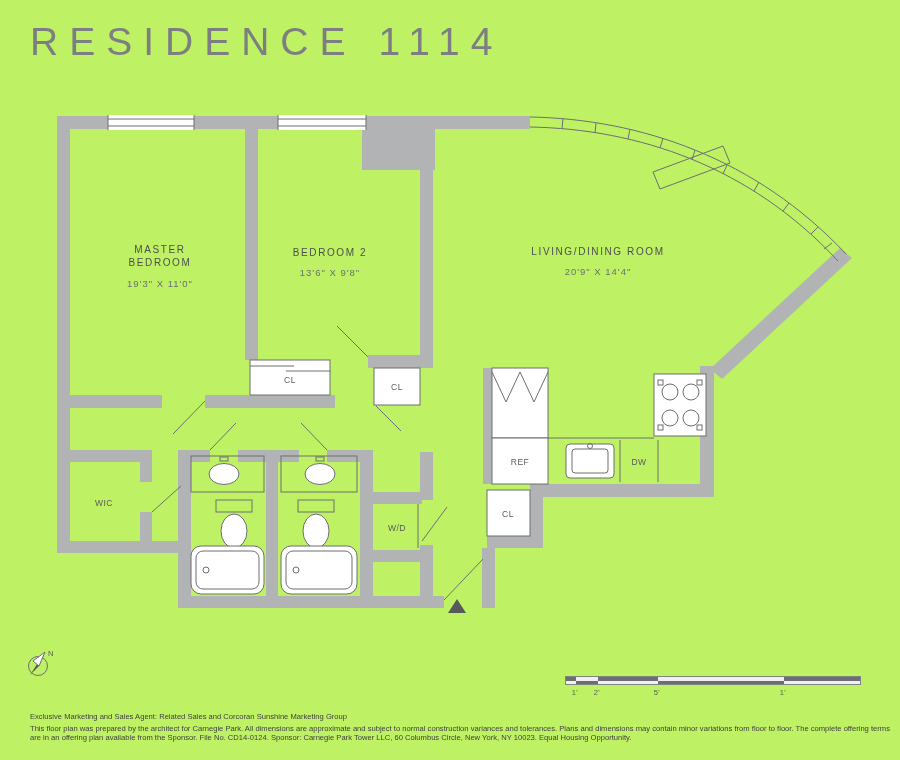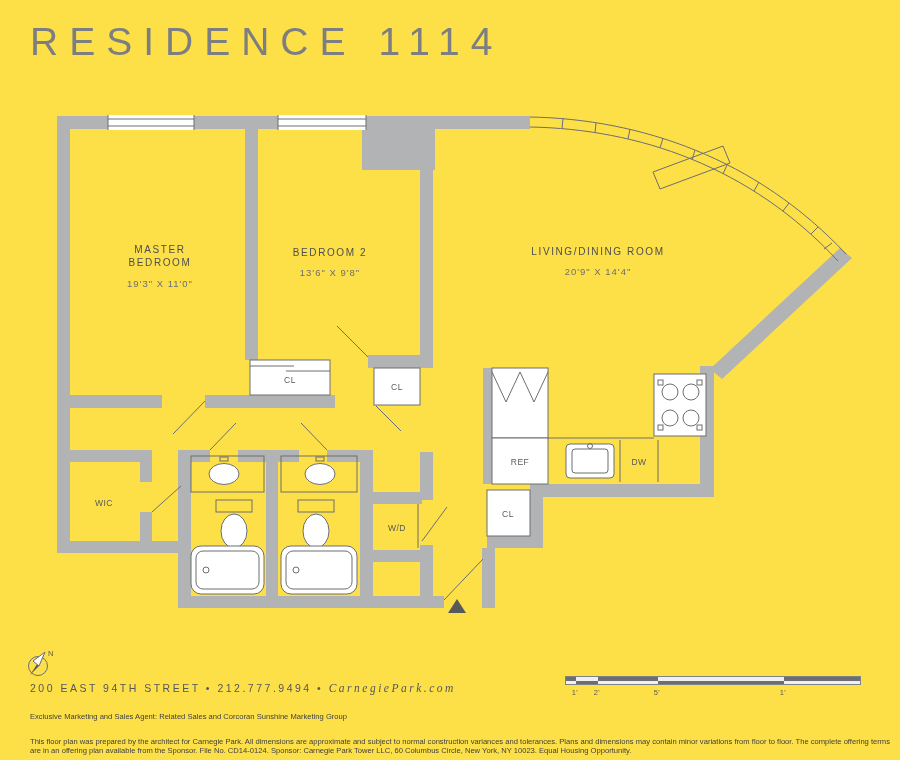--- a/index.html
+++ b/index.html
@@ -1,36 +1,36 @@
 <!DOCTYPE html>
 <html><head>
 <meta charset="utf-8">
 <style>
 *{box-sizing:border-box;}
 html,body{margin:0;padding:0;background:#ffffff;}
-#page{position:relative;width:900px;height:760px;background:#fde047;overflow:hidden;font-family:"Liberation Sans","DejaVu Sans",sans-serif;color:#58595b;}
+#page{position:relative;width:900px;height:760px;background:#bef264;overflow:hidden;font-family:"Liberation Sans","DejaVu Sans",sans-serif;color:#58595b;}
 #title{position:absolute;left:30px;top:20px;font-size:39px;font-weight:500;letter-spacing:11px;color:#7c7e82;white-space:nowrap;}
 #plan{position:absolute;left:0;top:0;}
 .wall rect,.wall polygon{fill:#b1b3b5;}
 .ln{fill:none;stroke:#6d6e71;stroke-width:1;}
 .lnw{fill:#ffffff;stroke:#6d6e71;stroke-width:1;}
 .fill-dark{fill:#58595b;}
 #plan text{font-family:"Liberation Sans","DejaVu Sans",sans-serif;}
 .room-name{font-size:10px;letter-spacing:1.6px;fill:#4d4e50;}
 .room-dims{font-size:9.5px;letter-spacing:1px;fill:#6d6e71;}
 .fixture-label{font-size:8.5px;letter-spacing:.5px;fill:#58595b;}
 .north-label{font-size:7.5px;fill:#58595b;}
 #address{position:absolute;left:30px;top:682px;font-size:10.5px;letter-spacing:2.5px;color:#55565a;white-space:nowrap;}
 #address .site{font-family:"Liberation Serif","DejaVu Serif",serif;font-style:italic;font-size:11.5px;letter-spacing:2.5px;}
 #scalebar{position:absolute;left:565px;top:676px;width:296px;height:24px;}
 .sb-bar{position:relative;width:296px;height:9px;border:1px solid #808285;background:#f0f0f1;}
 .sb-seg{position:absolute;background:#6d6e71;}
 .sb-lab{position:absolute;top:12px;transform:translateX(-50%);font-size:7.5px;letter-spacing:.5px;color:#58595b;}
 #legal{position:absolute;left:30px;top:712px;width:862px;font-size:7.6px;line-height:9.5px;color:#414042;}
-#legal .agent{margin-bottom:15px;}
+#legal .agent{margin-bottom:2px;}
 </style>
 </head>
 <body>
 
 <div id="page">
 
   <div id="title">RESIDENCE 1114</div>
 
   <svg id="plan" width="900" height="760" viewBox="0 0 900 760">
 
@@ -187,24 +187,20 @@
     <text class="fixture-label" x="639" y="465" text-anchor="middle">DW</text>
 
     <g>
       <circle class="ln" cx="38" cy="666" r="9.5"></circle>
       <polygon class="fill-dark" points="30,675 45,652 39,666"></polygon>
       <polygon class="lnw" points="45,652 33,661 39,666"></polygon>
       <text class="north-label" x="48" y="656">N</text>
     </g>
   </svg>
 
-  <div id="address">
-    <span>200 EAST 94TH STREET  •  212.777.9494  •</span>
-    <span class="site">CarnegiePark.com</span>
-  </div>
 
   <div id="scalebar">
     <div class="sb-bar">
       <div class="sb-seg" style="left:0;width:10px;top:0;height:3.5px;"></div>
       <div class="sb-seg" style="left:32px;width:60px;top:0;height:3.5px;"></div>
       <div class="sb-seg" style="left:218px;width:76px;top:0;height:3.5px;"></div>
       <div class="sb-seg" style="left:10px;width:22px;top:3.5px;height:3.5px;"></div>
       <div class="sb-seg" style="left:92px;width:126px;top:3.5px;height:3.5px;"></div>
     </div>
     <span class="sb-lab" style="left:10px">1'</span>

